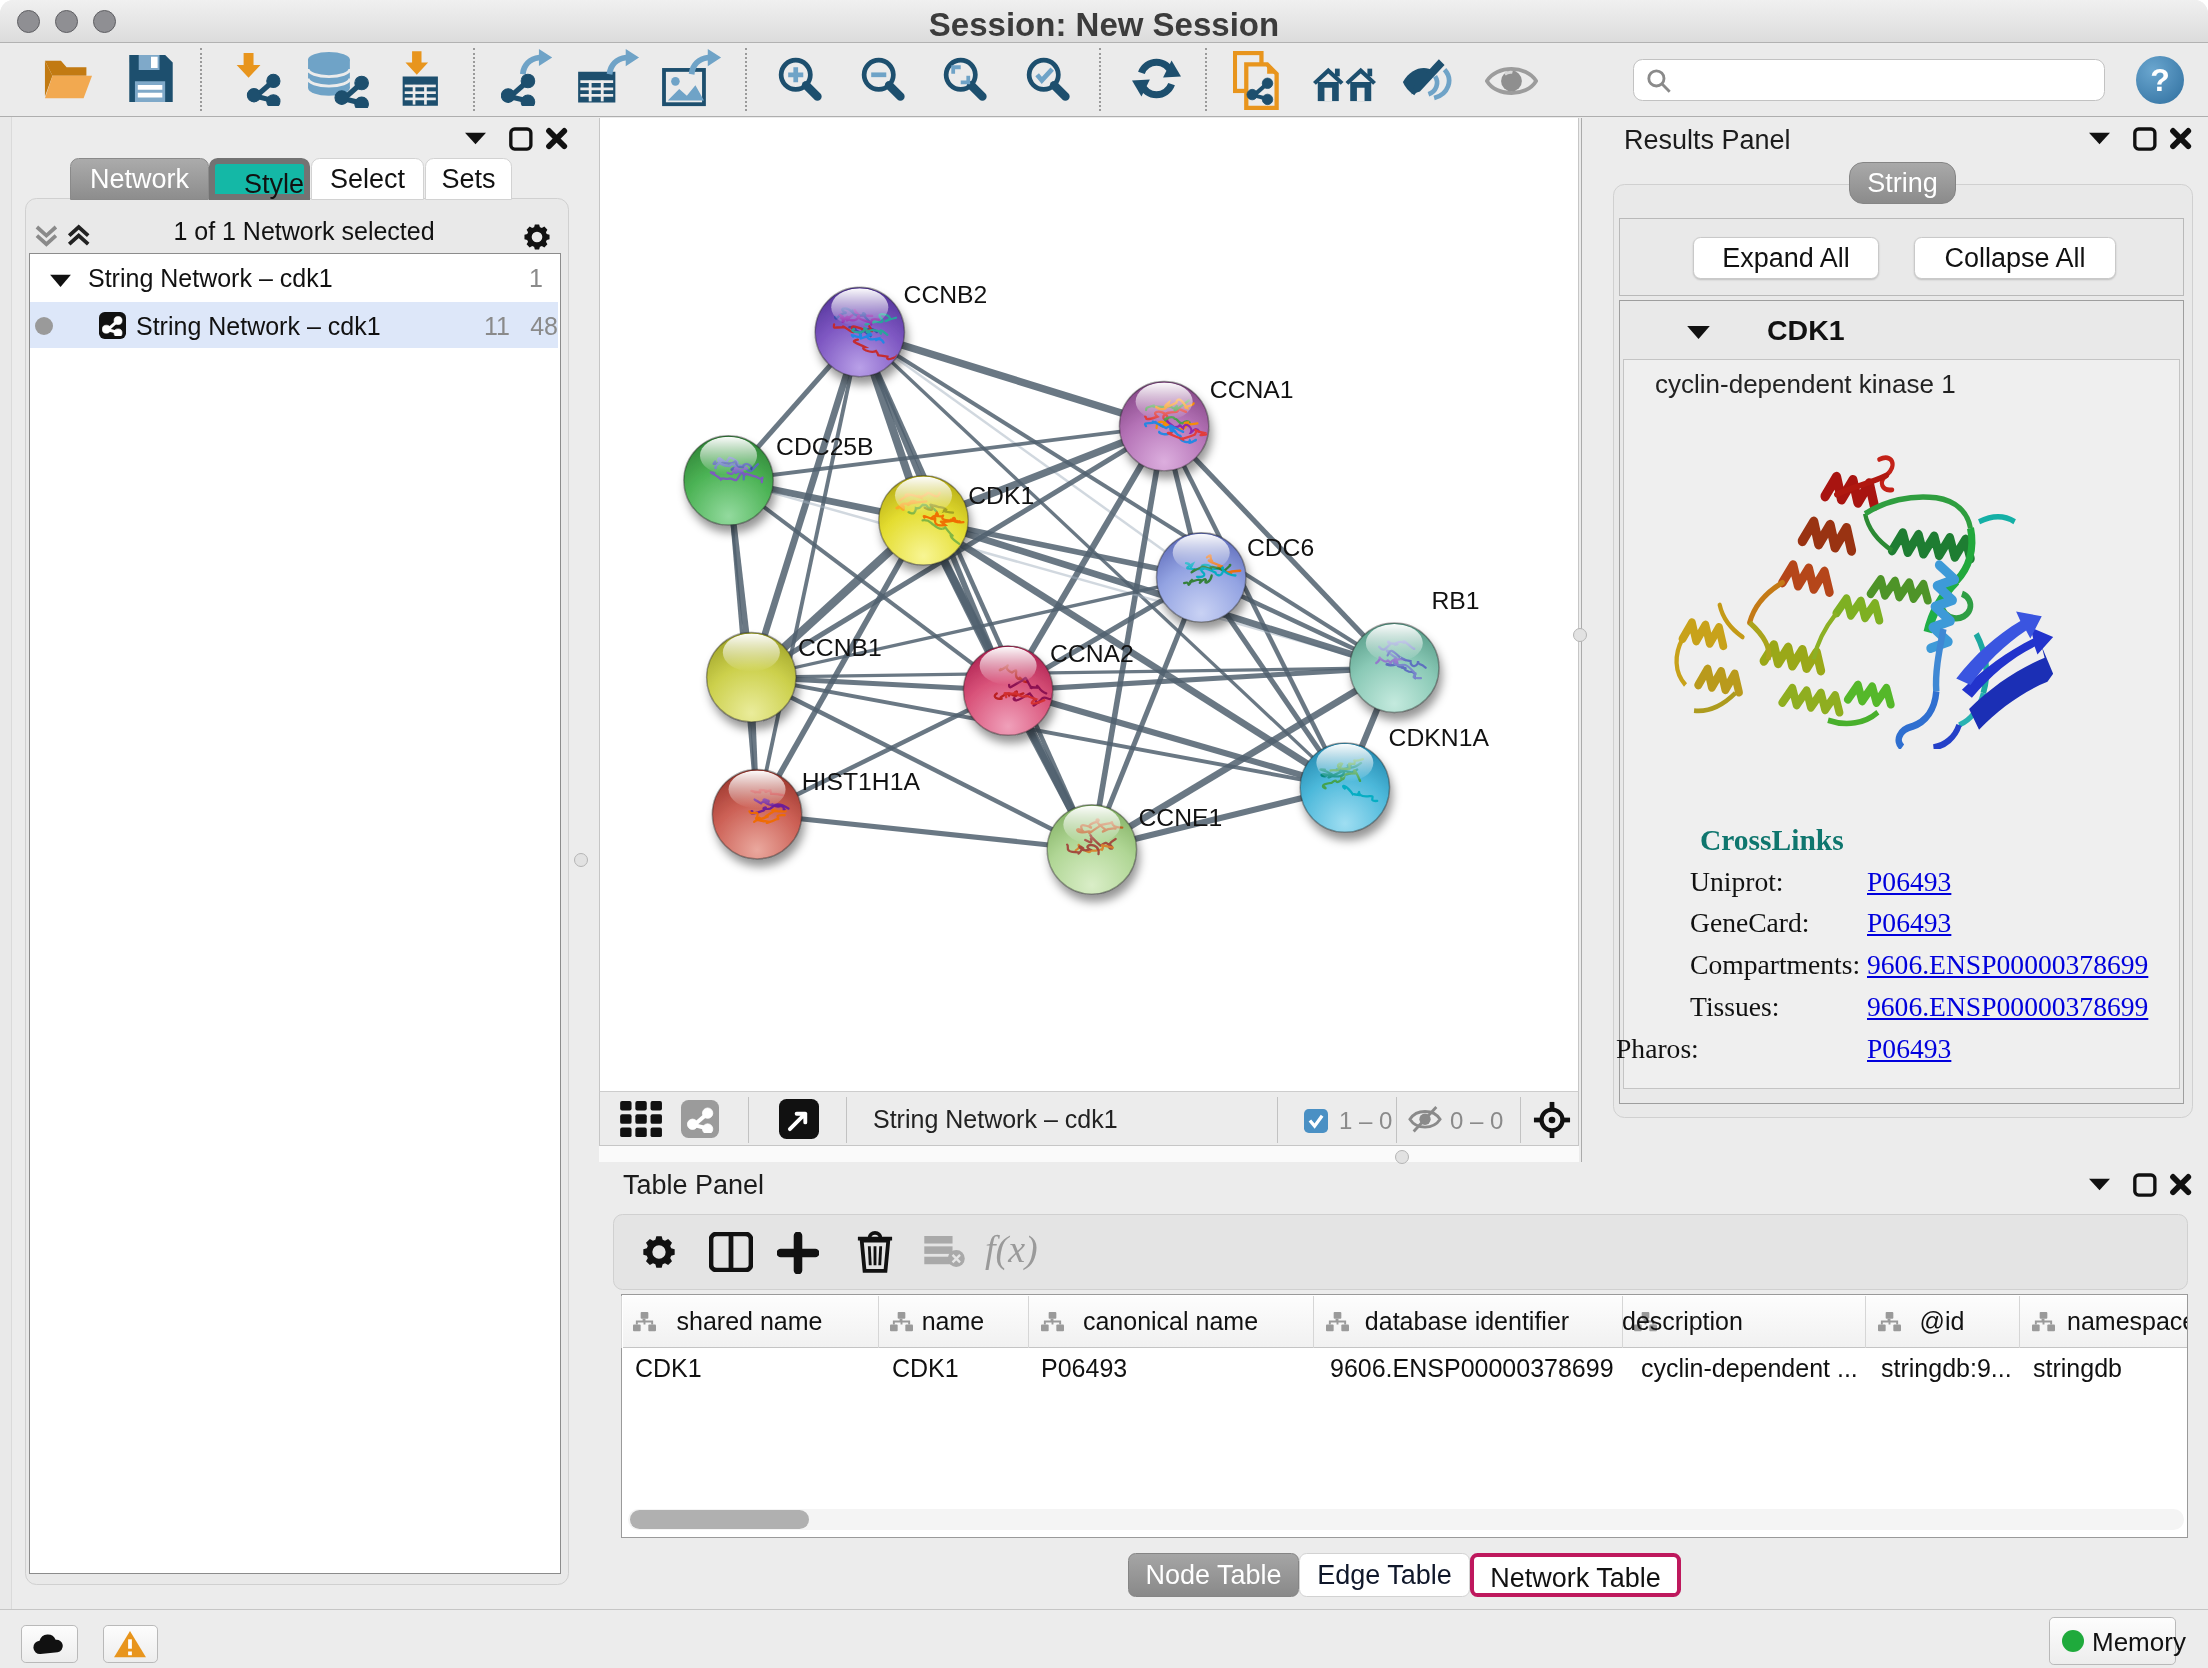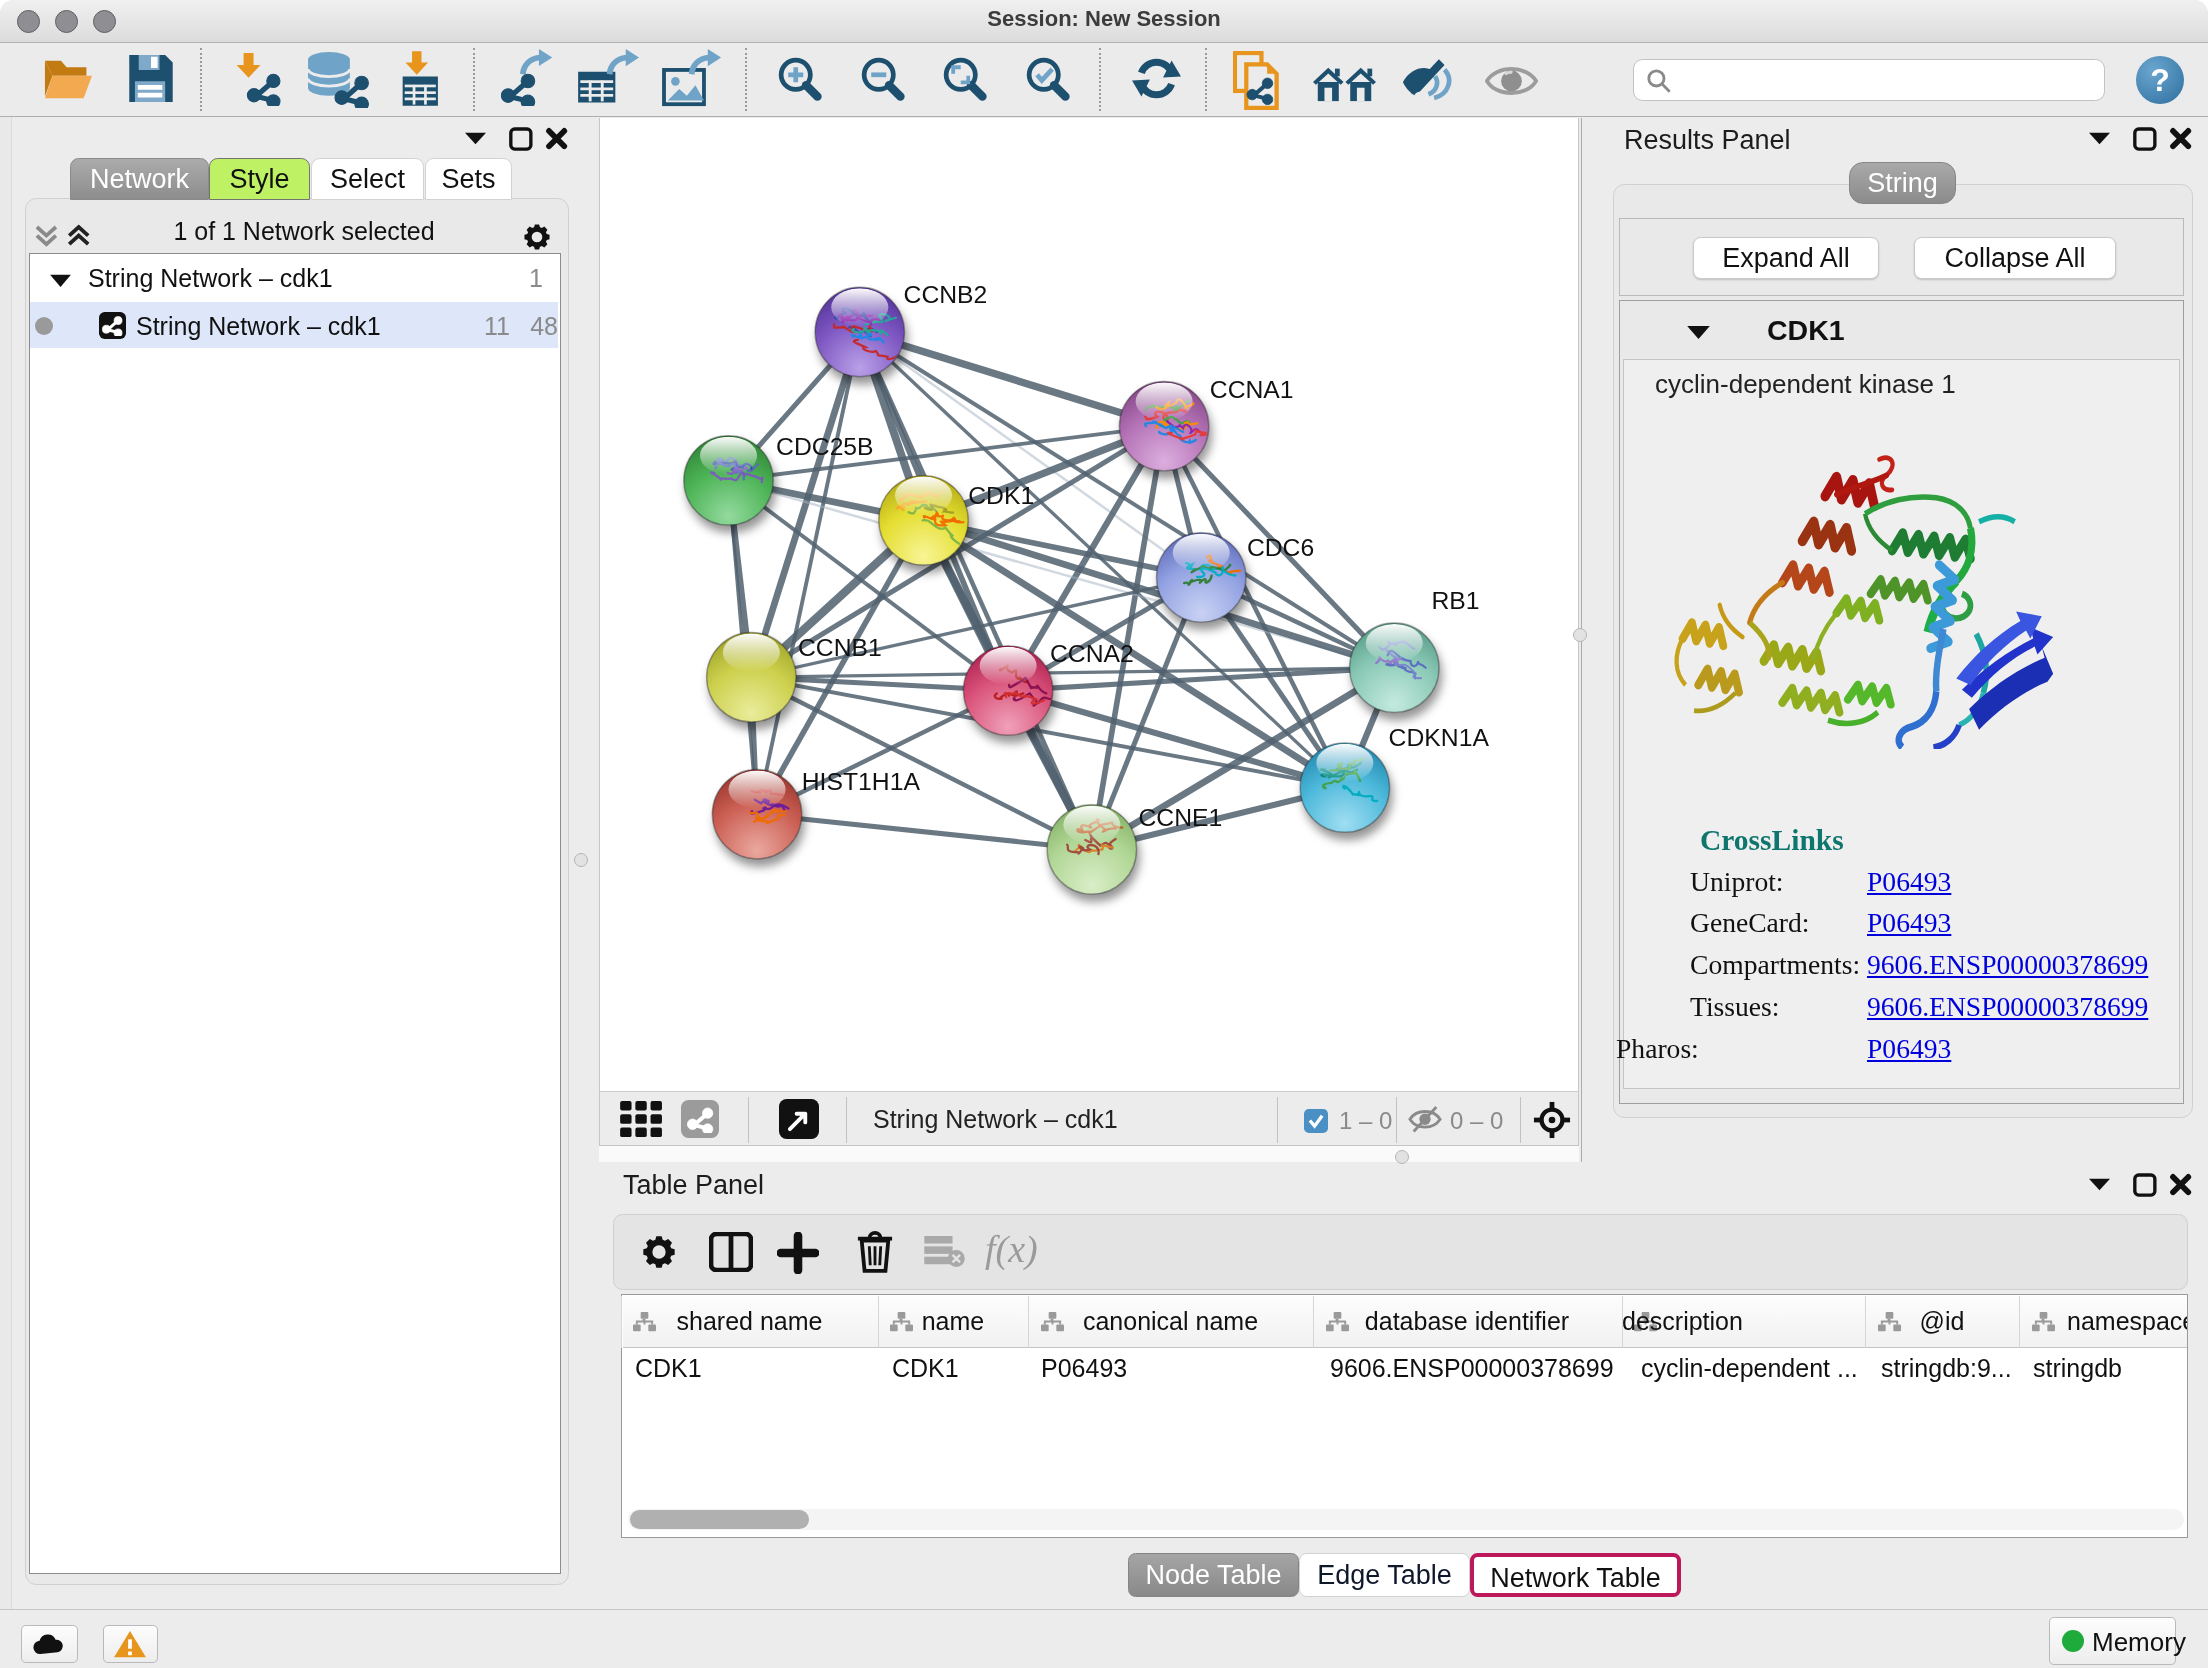--- a/index.html
+++ b/index.html
@@ -6,21 +6,21 @@
 #win { position:absolute; left:0; top:0; width:2208px; height:1668px; background:#ececec; border-radius:13.3px 13.3px 0 0; overflow:hidden; }
 .abs { position:absolute; }
 .paneltitle { font-size:27px; color:#1c1c1c; }
 </style></head>
 <body>
 <div id="win">
 <div class="abs" style="left:0;top:0;width:2208px;height:43px;background:linear-gradient(#f0f0f0,#dcdcdc);border-bottom:1.9px solid #b2b2b2;border-radius:13.3px 13.3px 0 0"></div>
 <div class="abs" style="left:17px;top:9.5px;width:23px;height:23px;border-radius:50%;background:#8f8f93;border:1.9px solid #5f5f63"></div>
 <div class="abs" style="left:55px;top:9.5px;width:23px;height:23px;border-radius:50%;background:#8f8f93;border:1.9px solid #5f5f63"></div>
 <div class="abs" style="left:93px;top:9.5px;width:23px;height:23px;border-radius:50%;background:#8f8f93;border:1.9px solid #5f5f63"></div>
-<div class="abs" style="left:0;top:5.7px;width:2208px;text-align:center;font-size:22px;font-weight:700;color:#3c3c3c">Session: New Session</div>
+<div class="abs" style="left:0;top:5.7px;width:2208px;text-align:center;font-size:33px;font-weight:700;color:#3c3c3c">Session: New Session</div>
 <div class="abs" style="left:0;top:45px;width:2208px;height:72px;background:#ebebeb;border-bottom:1.9px solid #aeaeae"></div>
 <svg style="position:absolute;left:43px;top:55px" width="51" height="49" viewBox="0 0 54 52">
       <path d="M2 6 h17 l6 7 h21 v9 H10 z" fill="#c27a12"></path>
       <path d="M2 6 v38 l8 -22 z" fill="#c27a12"></path>
       <path d="M10 22 h42 l-9 24 H2 z" fill="#f2a950"></path>
     </svg>
 <svg style="position:absolute;left:127px;top:53px" width="48" height="51" viewBox="0 0 50 54">
       <path d="M2 2 h38 l8 8 v42 H2 z" fill="#1d4f6e"></path>
       <path d="M12 2 h22 v16 h-22 z" fill="#7fa9c9"></path>
       <path d="M25 4 h7 v12 h-7 z" fill="#fff"></path>
@@ -192,21 +192,21 @@
       <line x1="18" y1="18" x2="26" y2="26" stroke="#8a8a8a" stroke-width="3"></line>
     </svg>
 <div class="abs" style="left:2136px;top:56px;width:48px;height:48px;border-radius:50%;background:radial-gradient(circle at 35% 30%, #6aa6cf, #2e6e9e);color:#fff;font-size:32px;font-weight:700;text-align:center;line-height:48px">?</div>
 <div class="abs" style="left:0;top:117px;width:12.4px;height:1492px;background:#e9e9e9;border-right:1.9px solid #dadada"></div>
 <svg class="abs" style="left:465px;top:127px" width="105" height="25" viewBox="0 0 110 26">
       <path d="M0 6 L22 6 L11 18 z" fill="#111"></path>
       <rect x="48" y="2" width="21" height="21" rx="4" fill="none" stroke="#111" stroke-width="3.5"></rect>
       <path d="M88 4 l16 16 M104 4 l-16 16" stroke="#111" stroke-width="6" stroke-linecap="round"></path>
     </svg>
 <div class="abs" style="left:70px;top:158px;width:139px;height:42px;background:linear-gradient(#ababab,#8d8d8d);color:#fff;border:1px solid #8a8a8a;border-radius:8.6px 8.6px 0 0;font-size:27px;text-align:center;line-height:40px;z-index:3">Network</div>
-<div class="abs" style="left:209px;top:158px;width:101px;height:42px;background:#bef264;color:#111;border:1px solid #737373;border-radius:8.6px 8.6px 0 0;font-size:27px;text-align:center;line-height:40px;z-index:3">Style</div>
+<div class="abs" style="left:209px;top:158px;width:101px;height:42px;background:#14b8a6;color:#111;border:6px solid #737373;border-radius:8.6px 8.6px 0 0;font-size:27px;text-align:right;line-height:40px;z-index:3">Style</div>
 <div class="abs" style="left:311px;top:158px;width:113px;height:42px;background:#fff;color:#111;border:1px solid #d2d2d2;border-radius:8.6px 8.6px 0 0;font-size:27px;text-align:center;line-height:40px;z-index:3">Select</div>
 <div class="abs" style="left:425px;top:158px;width:87px;height:42px;background:#fff;color:#111;border:1px solid #d2d2d2;border-radius:8.6px 8.6px 0 0;font-size:27px;text-align:center;line-height:40px;z-index:3">Sets</div>
 <div class="abs" style="left:25px;top:198px;width:544px;height:1387px;background:#e9e9e9;border:1px solid #d0d0d0;border-radius:11.4px;z-index:1"></div>
 <svg class="abs" style="left:35px;top:223px;z-index:2" width="57" height="27" viewBox="0 0 60 28">
 <g stroke="#8a8a8a" stroke-width="4" fill="none">
         <path d="M2 4 l10 9 10-9"></path>
         <path d="M2 13 l10 9 10-9"></path>
       </g>
 <g stroke="#222" stroke-width="4" fill="none">
         <path d="M36 13 l10-9 10 9"></path>

